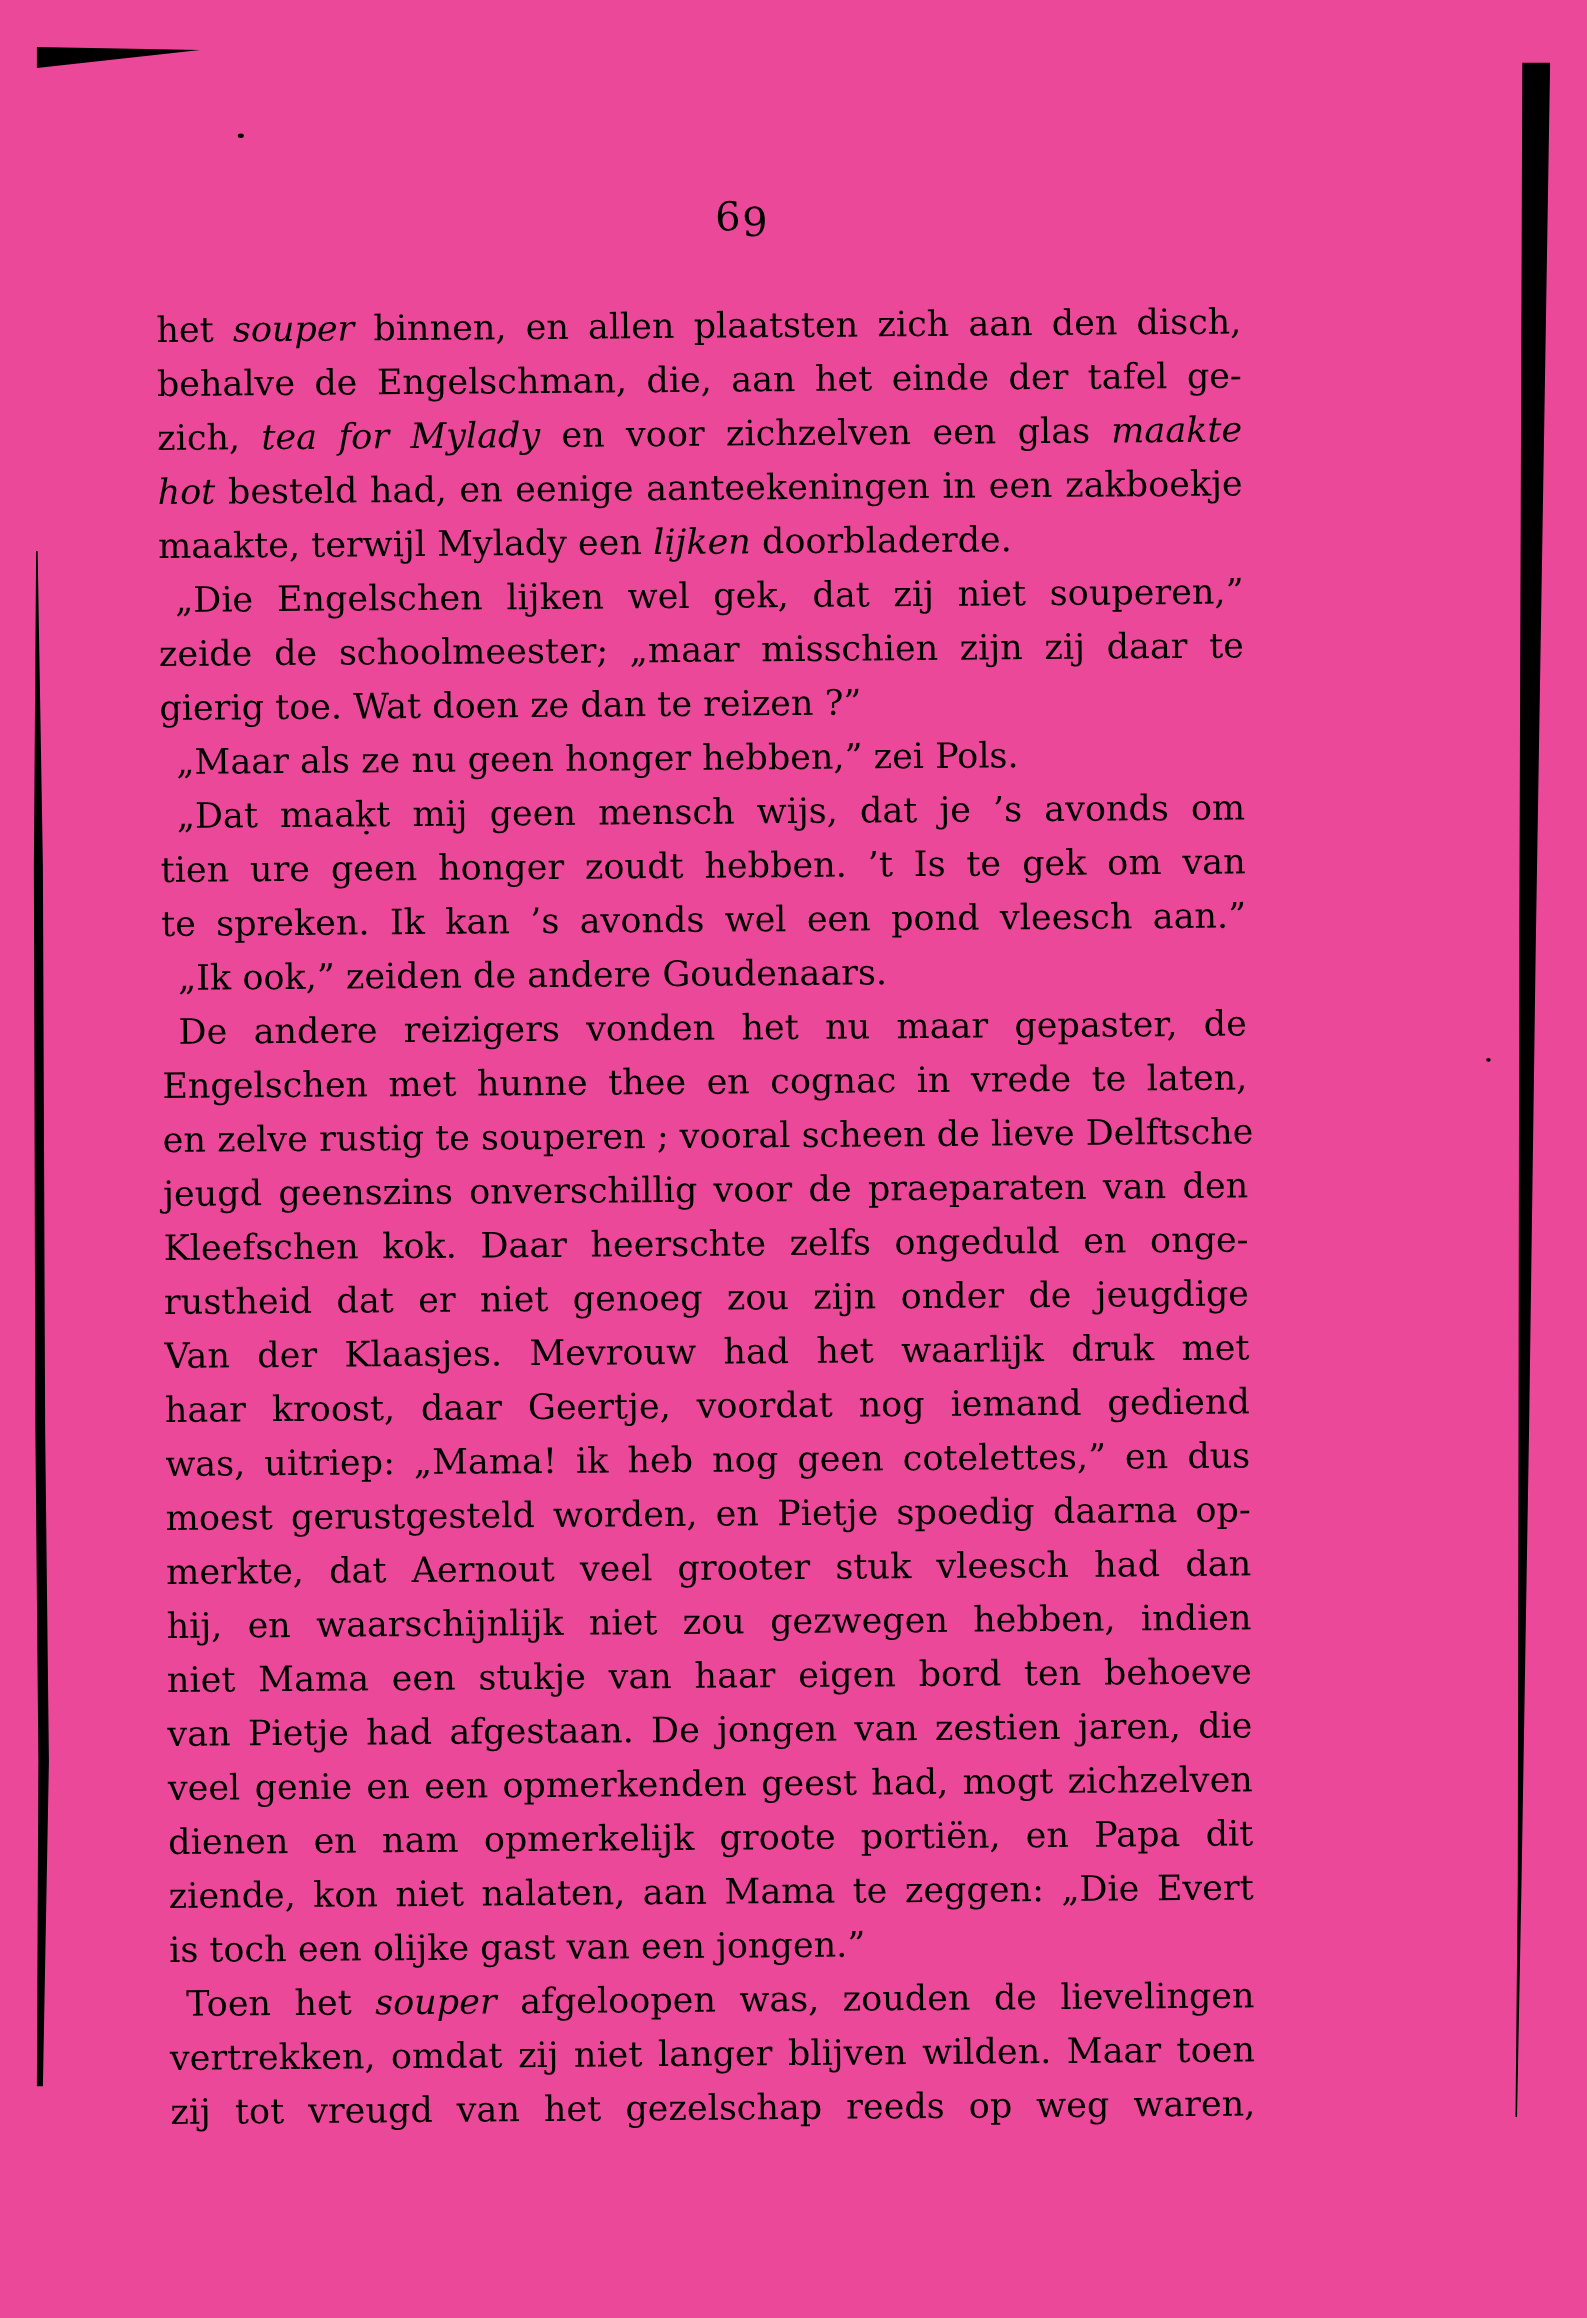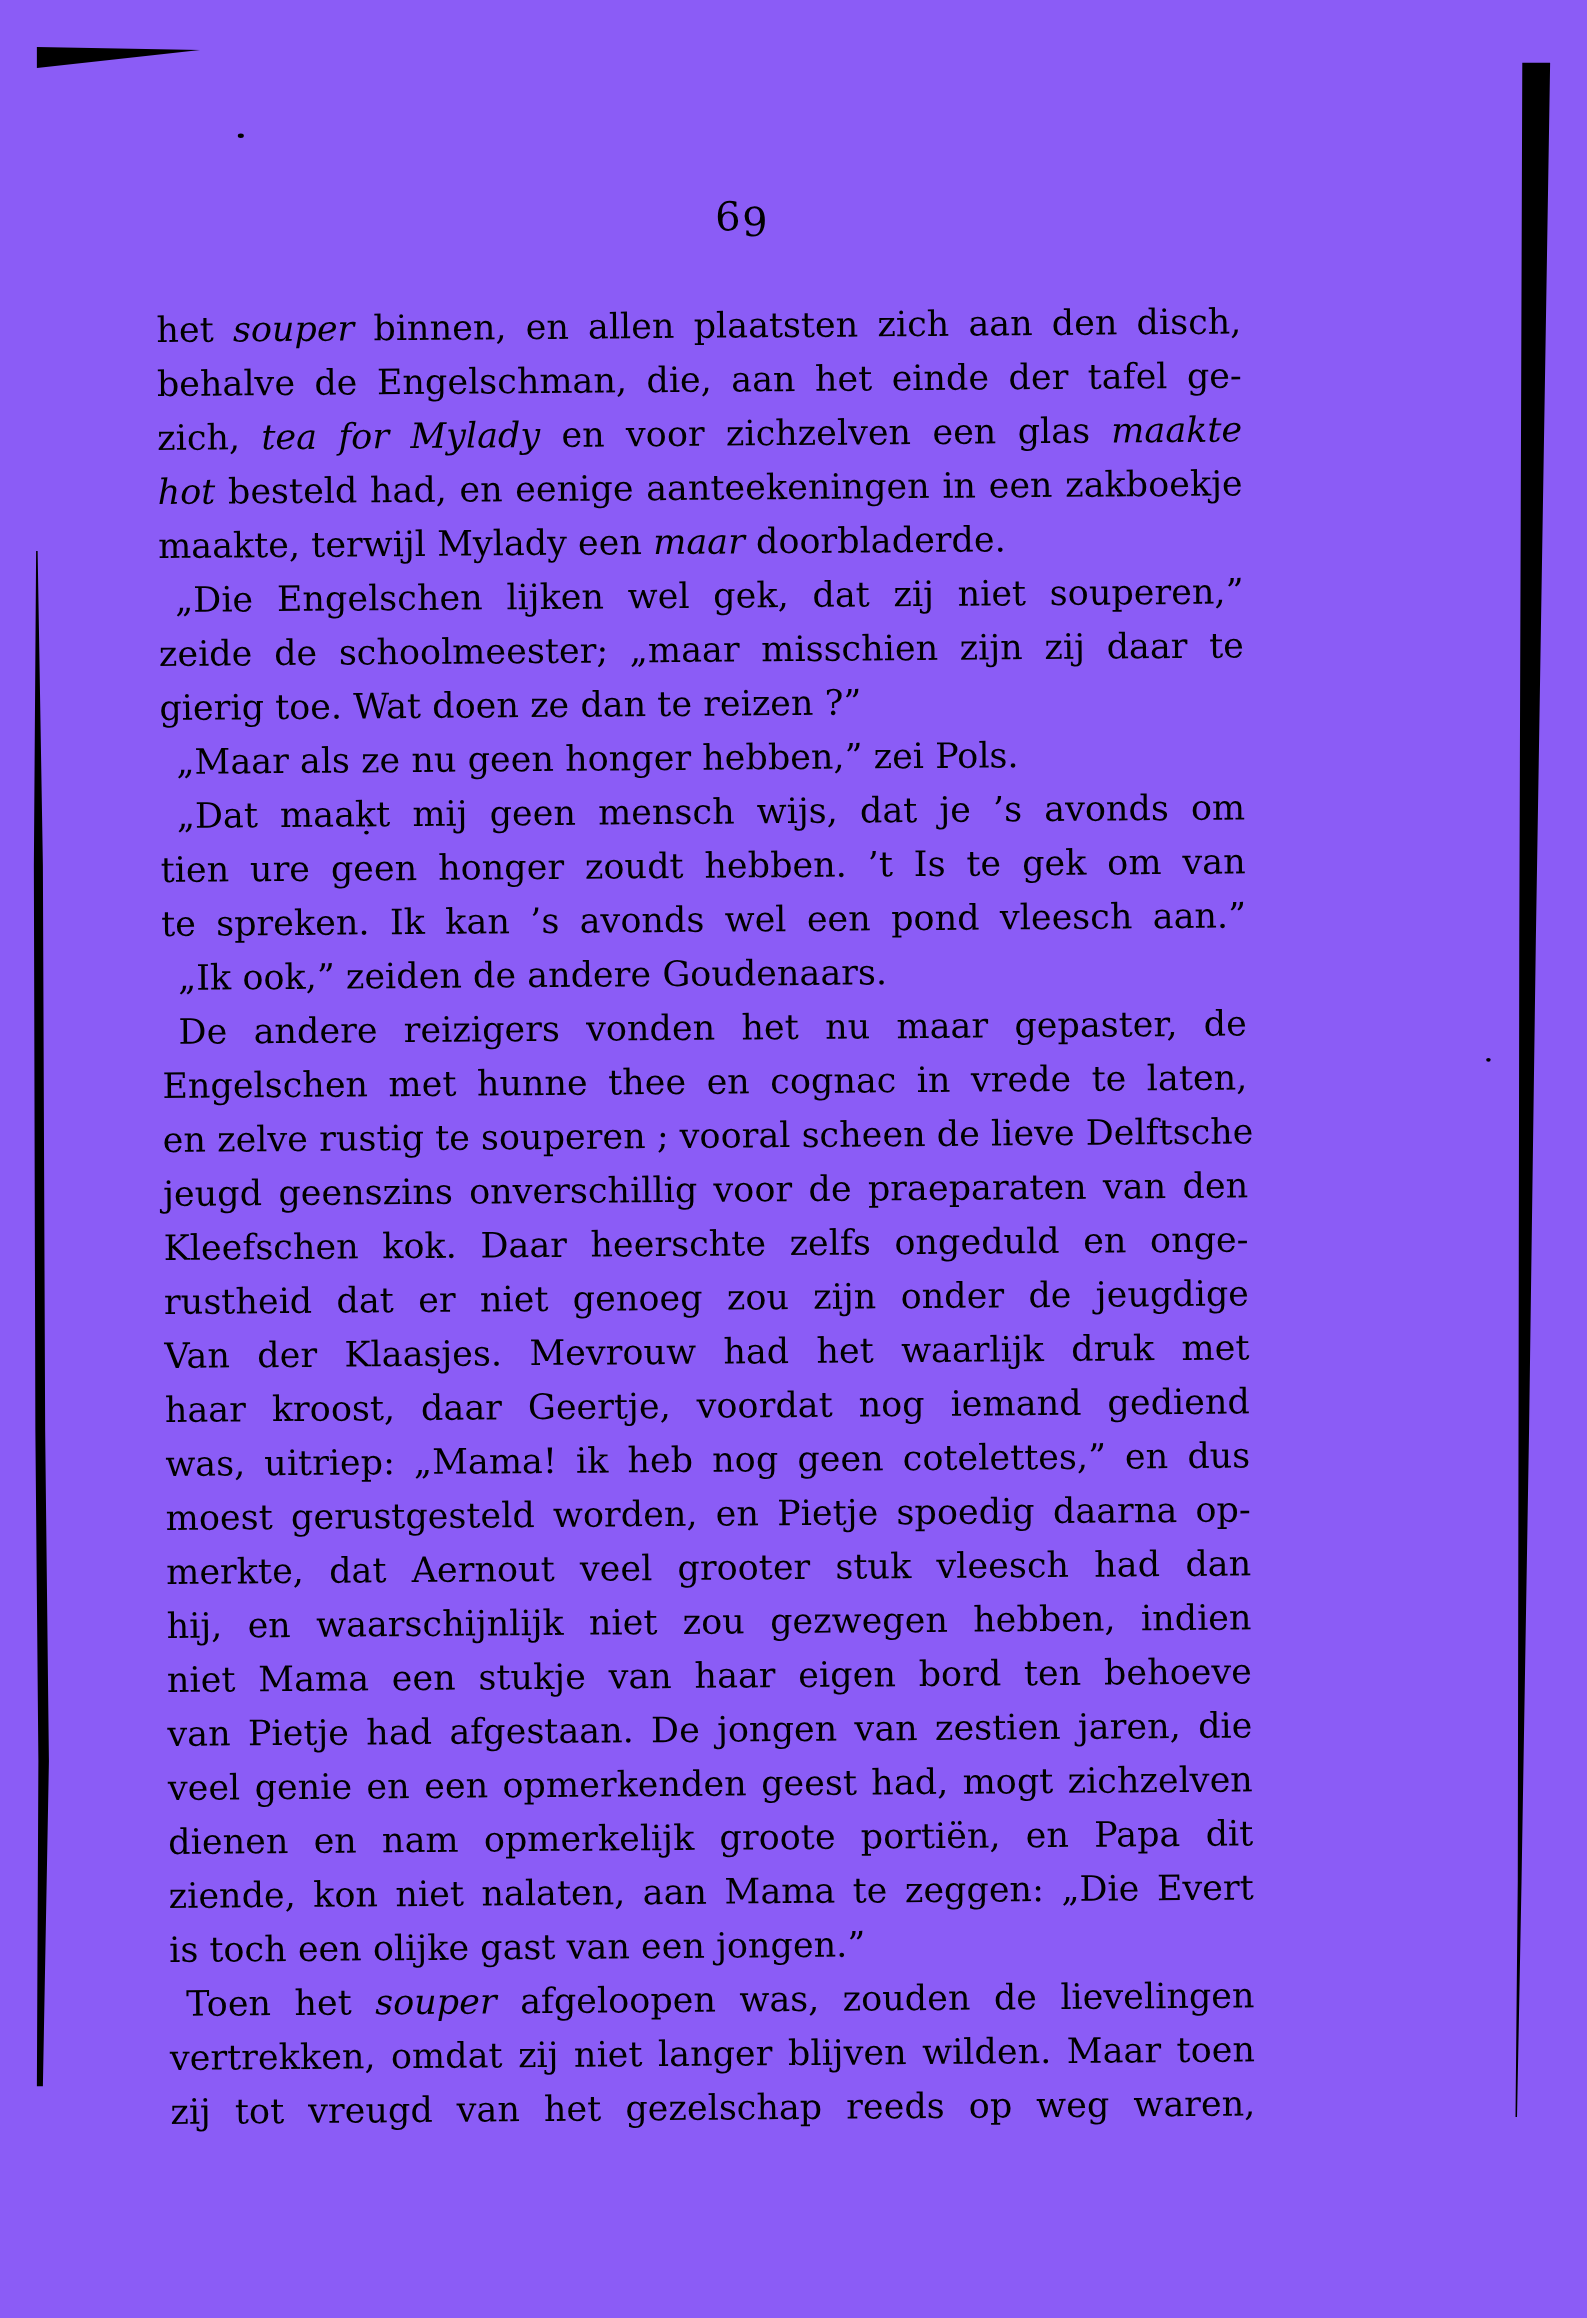--- a/index.html
+++ b/index.html
@@ -1,19 +1,19 @@
 <!DOCTYPE html>
 <html style="font-size:12px"><head>
 <meta charset="utf-8">
 <style>
   html,body{margin:0;padding:0;background:#e8e8e8;}
   .page{
     position:relative;
     width:1587px;height:2319px;
-    background:#8b5cf6;
+    background:#ec4899;
     overflow:hidden;
     font-family:"DejaVu Serif","Liberation Serif",serif;
     color:#000;
   }
   .tilt{
     position:absolute;inset:0;
     transform:rotate(-0.45deg);
     transform-origin:50% 45%;
   }
   .page-number{
@@ -56,21 +56,21 @@
     <ellipse cx="1978" cy="1408" rx="3" ry="2.5" fill="#000"></ellipse>
   </svg>
 
   <div class="tilt">
     <div class="page-number"><span class="digit-6">6</span><span class="digit-9">9</span></div>
     <div class="text-block">
         <div class="line"><span>het </span><i>souper</i><span> binnen, en allen plaatsten zich aan den disch,</span></div>
         <div class="line"><span>behalve de Engelschman, die, aan het einde der tafel ge-</span></div>
         <div class="line"><span>zich, </span><i>tea for Mylady</i><span> en voor zichzelven een glas </span><i>maakte</i></div>
         <div class="line"><i>hot</i><span> besteld had, en eenige aanteekeningen in een zakboekje</span></div>
-        <div class="line short"><span>maakte, terwijl Mylady een </span><i>maar</i><span> doorbladerde.</span></div>
+        <div class="line short"><span>maakte, terwijl Mylady een </span><i>lijken</i><span> doorbladerde.</span></div>
         <div class="line indent"><span>„Die Engelschen lijken wel gek, dat zij niet souperen,”</span></div>
         <div class="line"><span>zeide de schoolmeester; „maar misschien zijn zij daar te</span></div>
         <div class="line short"><span>gierig toe. Wat doen ze dan te reizen ?”</span></div>
         <div class="line indent short"><span>„Maar als ze nu geen honger hebben,” zei Pols.</span></div>
         <div class="line indent"><span>„Dat maakt mij geen mensch wijs, dat je ’s avonds om</span></div>
         <div class="line"><span>tien ure geen honger zoudt hebben. ’t Is te gek om van</span></div>
         <div class="line"><span>te spreken. Ik kan ’s avonds wel een pond vleesch aan.”</span></div>
         <div class="line indent short"><span>„Ik ook,” zeiden de andere Goudenaars.</span></div>
         <div class="line indent"><span>De andere reizigers vonden het nu maar gepaster, de</span></div>
         <div class="line"><span>Engelschen met hunne thee en cognac in vrede te laten,</span></div>

